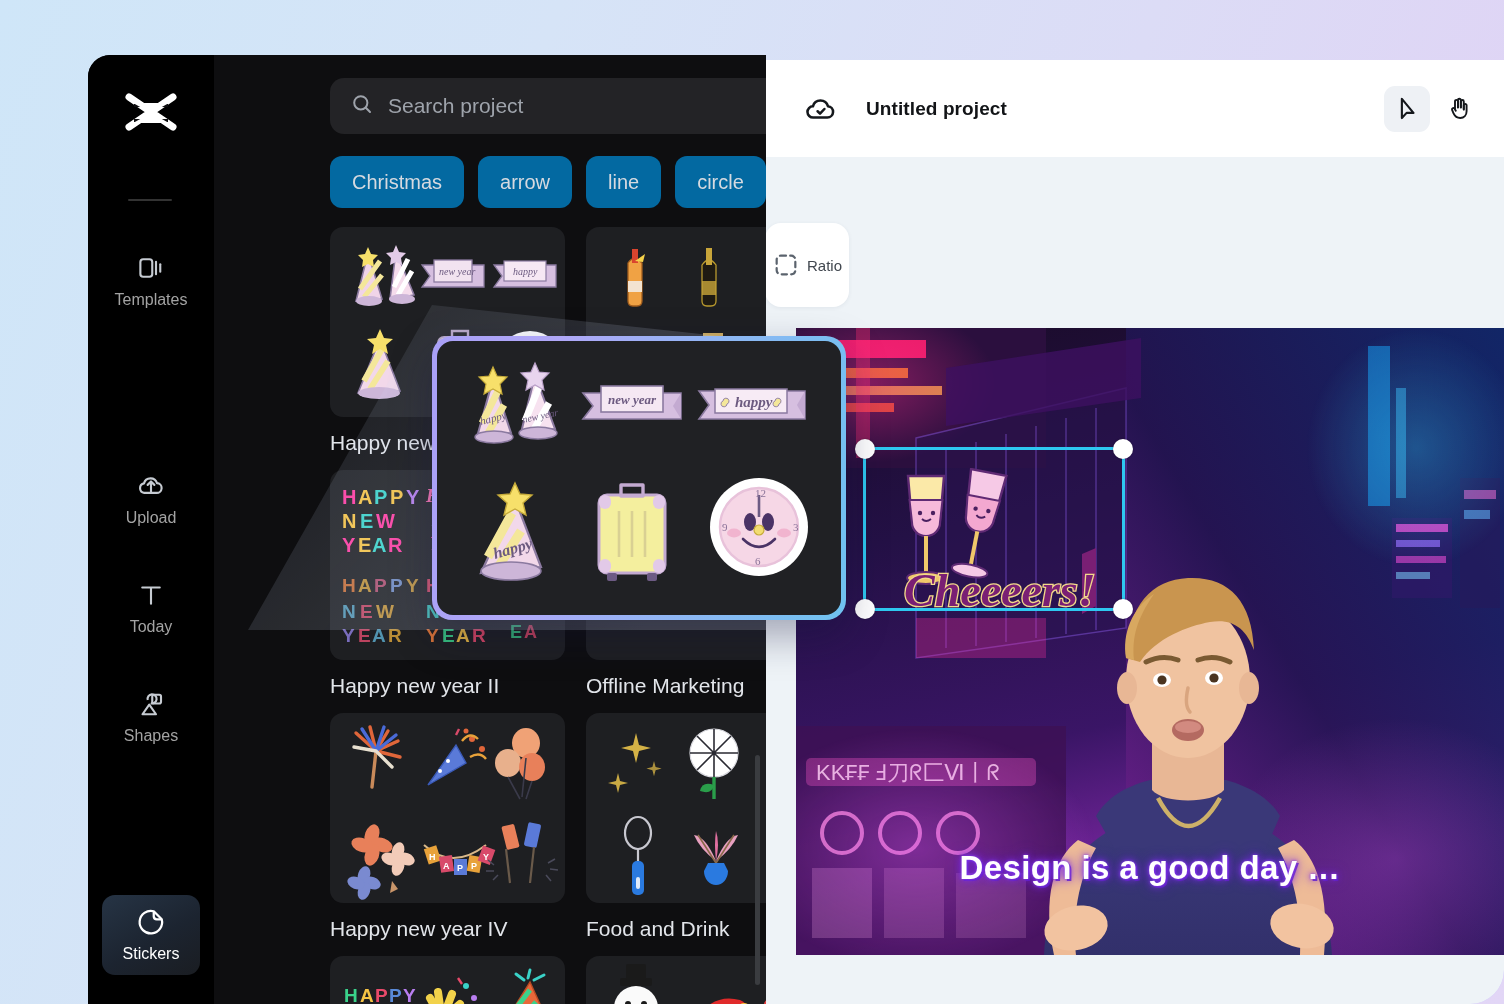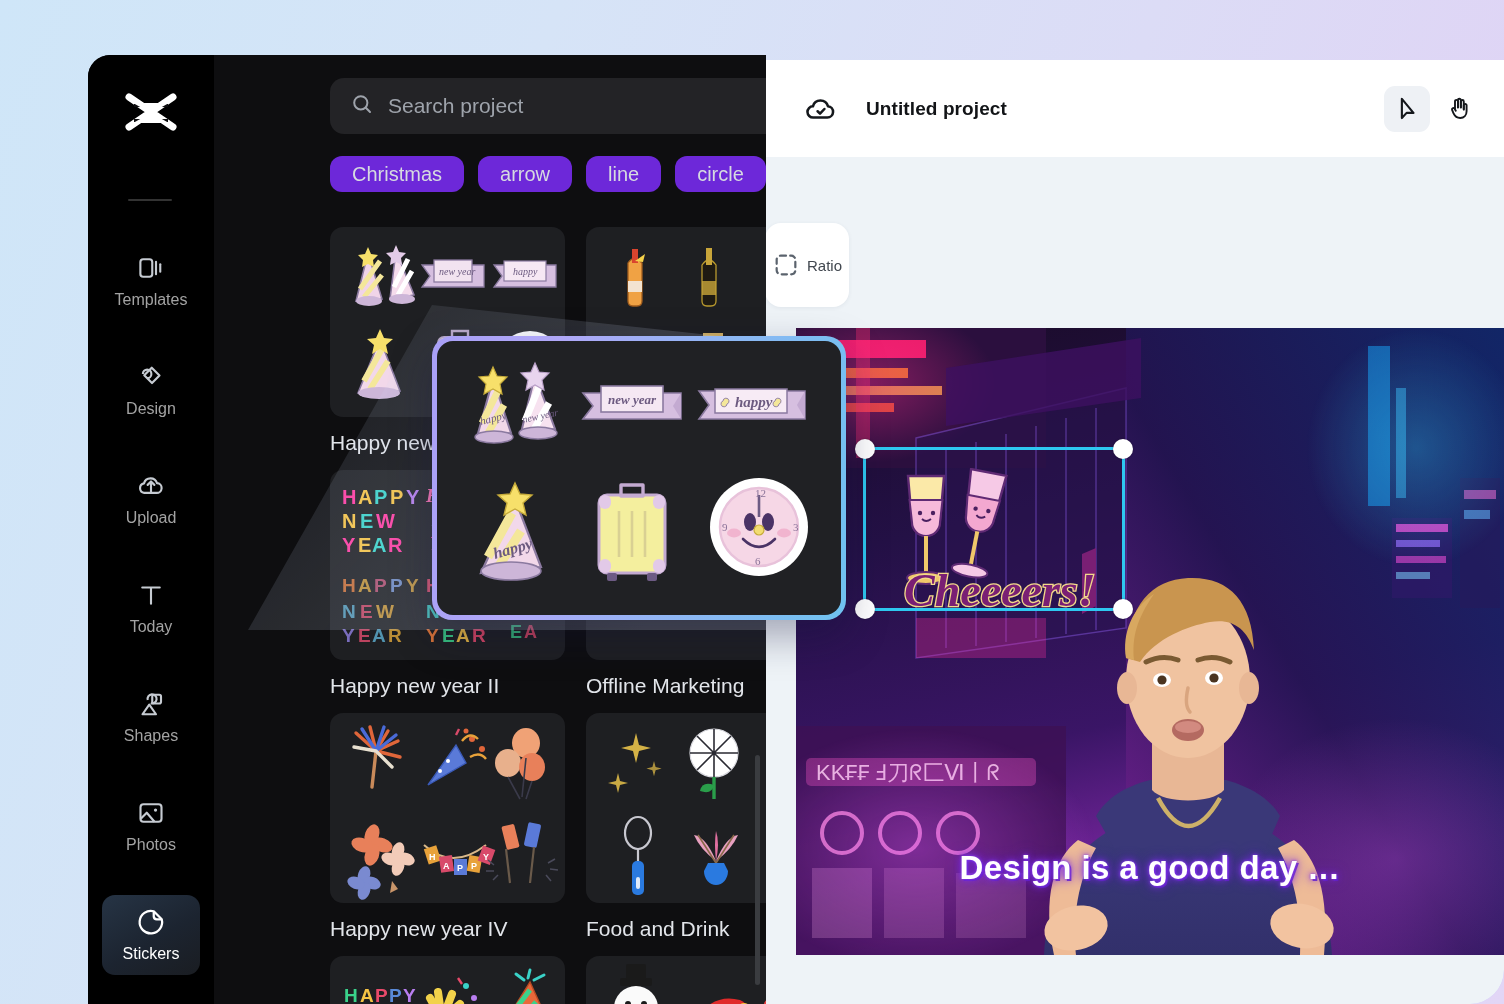--- a/index.html
+++ b/index.html
@@ -68,21 +68,21 @@
   .rail-ic { width:30px; height:30px; }
 
   
   .content { position:absolute; left:126px; top:0; width:552px; height:949px; }
   .search {
     position:absolute; left:116px; top:23px; width:485px; height:56px; background:#232326; border-radius:14px;
     display:flex; align-items:center; padding:0 20px; gap:14px;
   }
   .search-ph { font-size:21px; color:#9ea3ab; }
   .chips { position:absolute; left:116px; top:101px; display:flex; gap:14px; }
-  .chip { height:36px; background:#6d28d9; border-radius:12px; display:flex; align-items:center; padding:0 22px;
+  .chip { height:52px; background:#0369a1; border-radius:12px; display:flex; align-items:center; padding:0 22px;
     font-size:20px; color:#d6dae0; }
 
   .grid { position:absolute; left:116px; top:172px; width:530px; }
   .grp { position:absolute; width:235px; }
   .grp .card { width:235px; height:190px; background:#1e1f22; border-radius:13px; position:relative; overflow:hidden; }
   .grp .lab { margin-top:14px; font-size:21px; color:#e2e5ea; white-space:nowrap; }
 
   
   .beam { position:absolute; left:0; top:0; width:100%; height:100%; pointer-events:none; }
 
@@ -307,29 +307,20 @@
       <span class="rail-ic">
         <svg viewBox="0 0 24 24" width="30" height="30" fill="none" stroke="#c6cbd2" stroke-width="1.7" stroke-linejoin="round">
           <rect x="3.5" y="5" width="9.5" height="14" rx="2.2"></rect>
               <path d="M16 7v10" stroke-linecap="round"></path>
               <path d="M19.4 9v6" stroke-linecap="round"></path>
         </svg>
       </span>
       <span class="rail-lab">Templates</span>
     </div>
 
-    <div class="rail-item" style="top:295px">
-      <span class="rail-ic">
-        <svg viewBox="0 0 24 24" width="30" height="30" fill="none" stroke="#c6cbd2" stroke-width="1.7" stroke-linejoin="round">
-          <path d="M5.5 9.5 a3.4 3.4 0 1 1 3.4 3.4"></path>
-          <path d="M12.6 4.6 l6.2 6.2 -6 6 -6.2 -6.2z"></path>
-        </svg>
-      </span>
-      <span class="rail-lab">Design</span>
-    </div>
 
     <div class="rail-item" style="top:404px">
       <span class="rail-ic">
         <svg viewBox="0 0 24 24" width="30" height="30" fill="none" stroke="#c6cbd2" stroke-width="1.7" stroke-linecap="round" stroke-linejoin="round">
           <path d="M6.6 17.5h9.8a3.9 3.9 0 0 0 .4-7.8A5.4 5.4 0 0 0 6.4 9.9 3.85 3.85 0 0 0 6.6 17.5z"></path>
           <path d="M12 17V8.6M9.3 11.1L12 8.4l2.7 2.7"></path>
         </svg>
       </span>
       <span class="rail-lab">Upload</span>
     </div>
@@ -347,30 +338,20 @@
       <span class="rail-ic">
         <svg viewBox="0 0 24 24" width="30" height="30" fill="none" stroke="#c6cbd2" stroke-width="1.7" stroke-linejoin="round">
           <path d="M9.4 8.8a3.6 3.6 0 1 1 2.4 2.5"></path>
           <rect x="13" y="4.6" width="7" height="7" rx="1.4"></rect>
           <path d="M10.6 12.5 L16 20.2 H5.2z"></path>
         </svg>
       </span>
       <span class="rail-lab">Shapes</span>
     </div>
 
-    <div class="rail-item" style="top:731px">
-      <span class="rail-ic">
-        <svg viewBox="0 0 24 24" width="30" height="30" fill="none" stroke="#c6cbd2" stroke-width="1.7" stroke-linejoin="round">
-          <rect x="3.6" y="5" width="16.8" height="14" rx="2.4"></rect>
-          <circle cx="15.6" cy="9.6" r="1.3" fill="#c6cbd2" stroke="none"></circle>
-          <path d="M4 16.4l4.6-4.6 6.2 7.2"></path>
-        </svg>
-      </span>
-      <span class="rail-lab">Photos</span>
-    </div>
 
     <div class="rail-item active" style="top:840px">
       <span class="rail-ic">
         <svg viewBox="0 0 24 24" width="30" height="30" fill="none" stroke="#ffffff" stroke-width="1.8" stroke-linejoin="round">
           <path d="M14.2 3.4a9 9 0 1 0 6.4 6.4l-6.4-6.4z"></path>
           <path d="M14.2 3.4v4.1a2.4 2.4 0 0 0 2.4 2.3h4"></path>
         </svg>
       </span>
       <span class="rail-lab">Stickers</span>
     </div>

